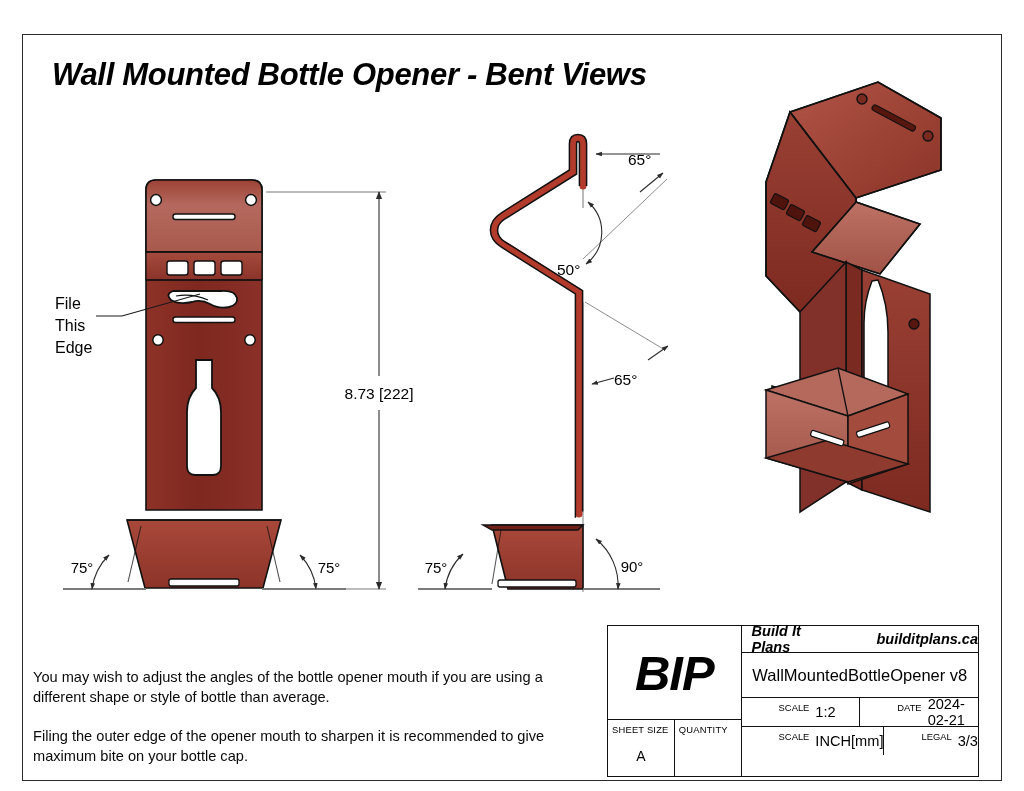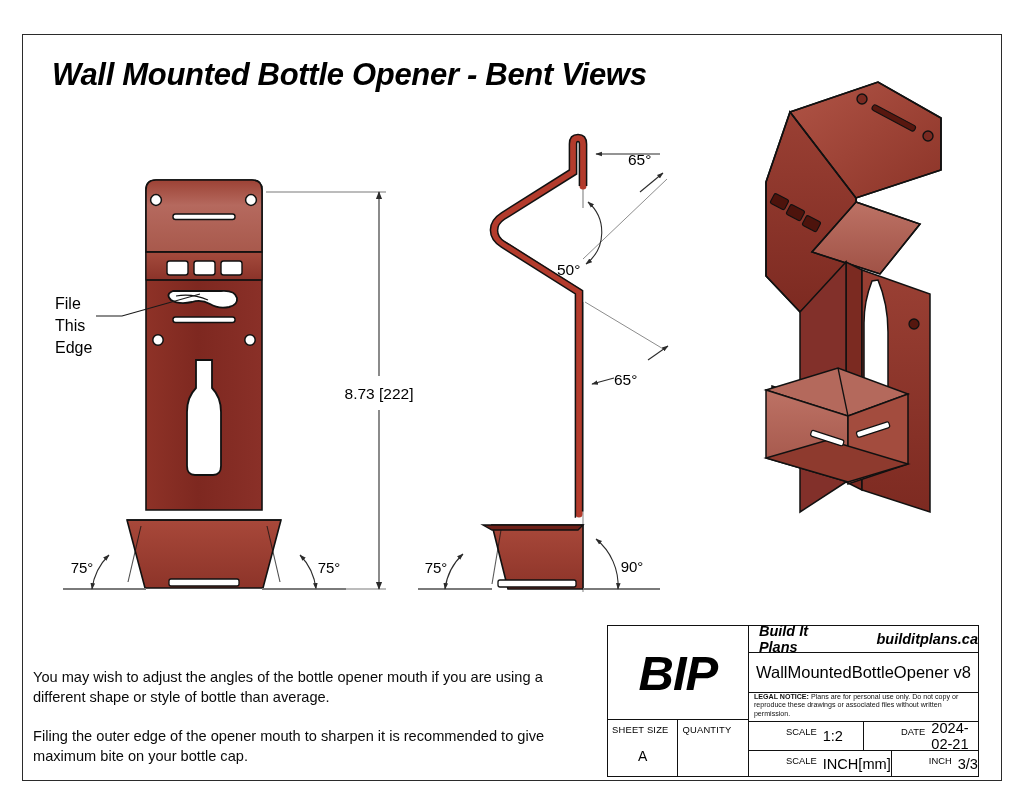--- a/index.html
+++ b/index.html
@@ -254,41 +254,36 @@
         </div>
       </div>
     </div>
 
     <div class="tb-right">
       <div class="tb-r1">
         <span class="bip">Build It Plans</span>
         <span class="web">builditplans.ca</span>
       </div>
       <div class="tb-r2">WallMountedBottleOpener v8</div>
-      <div class="tb-r3">
-        <div class="legal">
-          <b>LEGAL NOTICE:</b><span> Plans are for personal use only. Do not copy or reproduce these drawings or associated files without written permission.</span>
-        </div>
-      </div>
       <div class="tb-r4">
         <div class="tb-q bord">
           <span class="tb-k">SCALE</span>
           <span class="tb-v">1:2</span>
         </div>
         <div class="tb-q">
           <span class="tb-k">DATE</span>
           <span class="tb-v">2024-02-21</span>
         </div>
       </div>
       <div class="tb-r5">
         <div class="tb-q bord">
           <span class="tb-k">SCALE</span>
           <span class="tb-v">INCH[mm]</span>
         </div>
         <div class="tb-q">
-          <span class="tb-k">INCH</span>
+          <span class="tb-k">LEGAL</span>
           <span class="tb-v">3/3</span>
         </div>
       </div>
     </div>
   </div>
 
 </div>
 
 </body></html>

